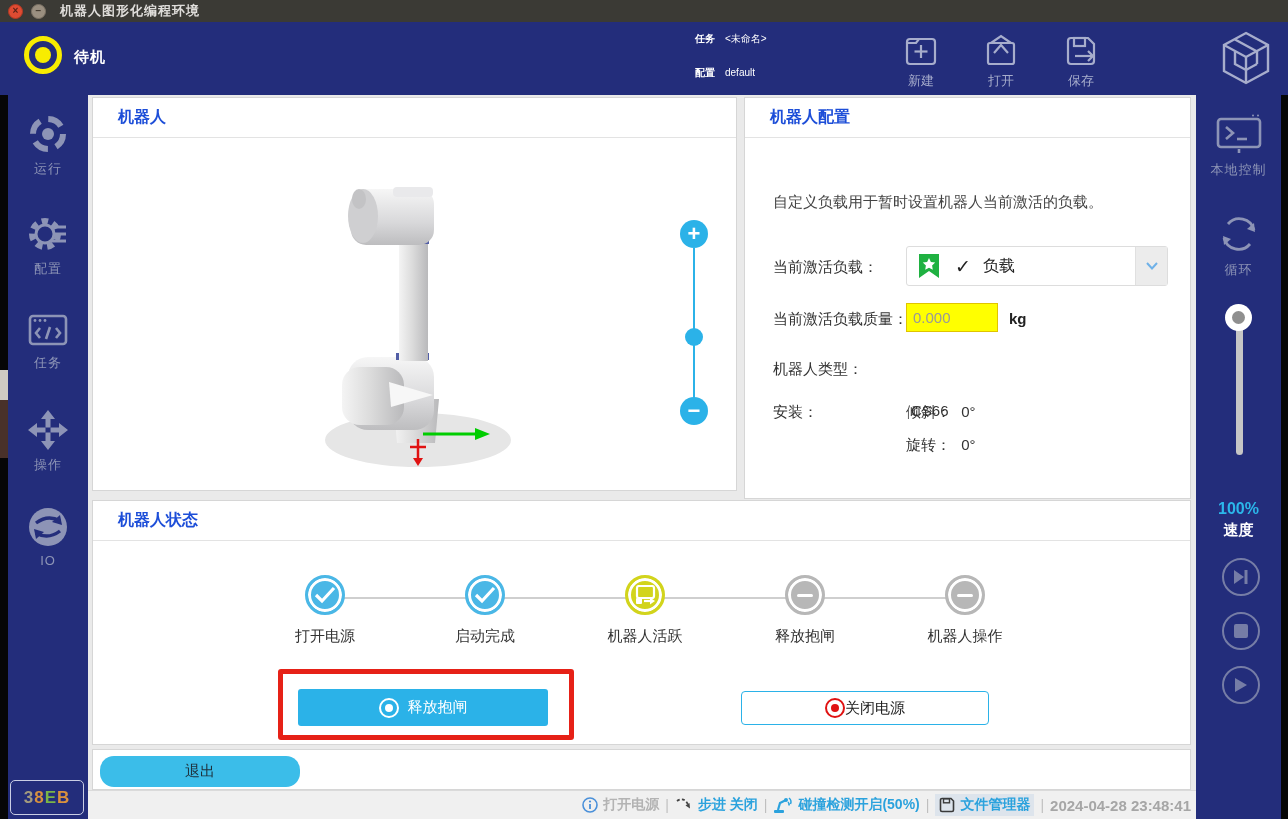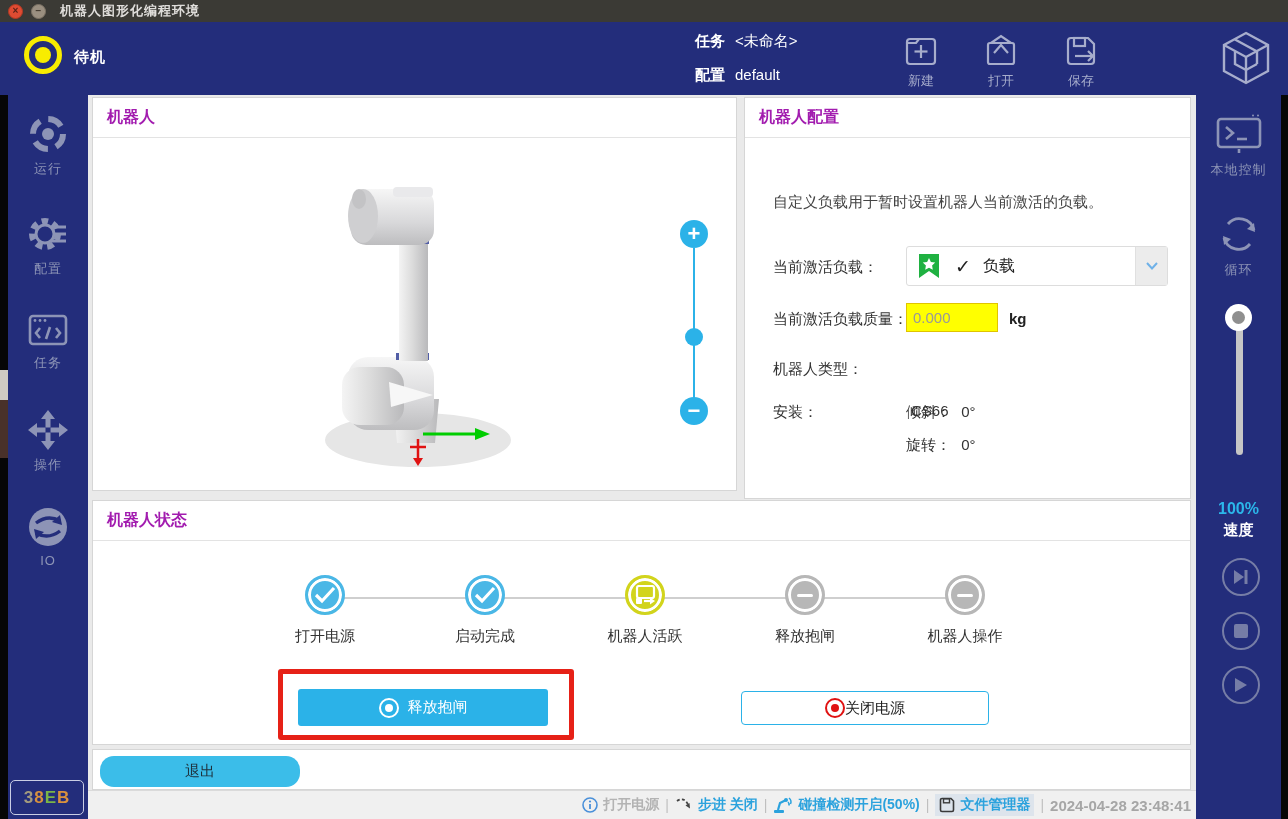--- a/index.html
+++ b/index.html
@@ -13,21 +13,21 @@
   .winbtn { width:15px; height:15px; border-radius:50%; margin-left:8px; display:flex; align-items:center; justify-content:center; font-size:10px; line-height:1; color:#5a2218; font-weight:bold; }
   #win-close { background:#df4b32; border:1px solid #b23a24; }
   #win-min { background:#9a8f80; border:1px solid #7c7265; color:#43392e; }
   #win-title { color:#dfddda; font-size:13px; font-weight:bold; margin-left:14px; letter-spacing:1px; }
 
   
   #header { left:0; top:22px; width:1288px; height:73px; background:#232d7b; }
   #status-ring { left:24px; top:14px; width:38px; height:38px; border:5px solid #f8ec00; border-radius:50%; display:flex; align-items:center; justify-content:center; }
   #status-ring .dot { width:16px; height:16px; border-radius:50%; background:#f8ec00; }
   #status-text { left:74px; top:26px; color:#fff; font-size:15px; font-weight:bold; letter-spacing:1px; }
-  .hdr-kv { color:#fff; font-size:15px; }
+  .hdr-kv { color:#fff; font-size:10px; }
   .hdr-kv b { font-weight:bold; margin-right:10px; }
   .hdr-action { width:64px; text-align:center; color:#a7adcc; }
   .hdr-action svg { display:block; margin:0 auto; }
   .hdr-action .lbl { font-size:13px; margin-top:3px; }
 
   
   #edge-left { left:0; top:95px; width:8px; height:724px; background:#060606; }
   #edge-right { left:1281px; top:95px; width:7px; height:724px; background:#060606; }
   #sidebar-left { left:8px; top:95px; width:80px; height:724px; background:#232d7b; }
   #sidebar-right { left:1196px; top:95px; width:85px; height:724px; background:#232d7b; }
@@ -39,21 +39,21 @@
   
   #speed-track { position:absolute; left:40px; top:217px; width:7px; height:143px; background:#c6c6c6; border-radius:4px; }
   #speed-knob { position:absolute; left:29px; top:209px; width:27px; height:27px; background:#fff; border-radius:50%; display:flex; align-items:center; justify-content:center; }
   #speed-knob .inner { width:13px; height:13px; border-radius:50%; background:#8f8f8f; }
   #speed-val { position:absolute; left:0; top:405px; width:100%; text-align:center; color:#2bb7ea; font-size:16px; font-weight:bold; }
   #speed-lbl { position:absolute; left:0; top:426px; width:100%; text-align:center; color:#fff; font-size:15px; font-weight:bold; }
   .playbtn { position:absolute; left:26px; width:38px; height:38px; border:2px solid #767da6; border-radius:50%; display:flex; align-items:center; justify-content:center; }
 
   
   .panel { position:absolute; background:#fff; border:1px solid #d6d6d6; }
-  .panel-hd { height:40px; border-bottom:1px solid #e3e3e3; display:flex; align-items:center; padding-left:14px; font-size:16px; font-weight:bold; color:#a21caf; }
+  .panel-hd { height:40px; border-bottom:1px solid #e3e3e3; display:flex; align-items:center; padding-left:25px; font-size:16px; font-weight:bold; color:#1d4ed8; }
 
   
   .zoom-circle { position:absolute; width:28px; height:28px; border-radius:50%; background:#2bb2e8; color:#fff; display:flex; align-items:center; justify-content:center; font-size:22px; font-weight:bold; line-height:1; }
   #zoom-track { position:absolute; left:600px; top:150px; width:2px; height:176px; background:#2bb2e8; }
   #zoom-knob { position:absolute; left:592px; top:230px; width:18px; height:18px; border-radius:50%; background:#2bb2e8; }
 
   
   .cfg-label { position:absolute; font-size:15px; color:#333; }
   #payload-select { position:absolute; left:161px; top:148px; width:262px; height:40px; border:1px solid #ddd; border-radius:3px; background:#fff; display:flex; align-items:center; }
   #payload-select .caret-zone { margin-left:auto; width:32px; height:38px; background:#ececec; display:flex; align-items:center; justify-content:center; border-left:1px solid #e0e0e0; }

